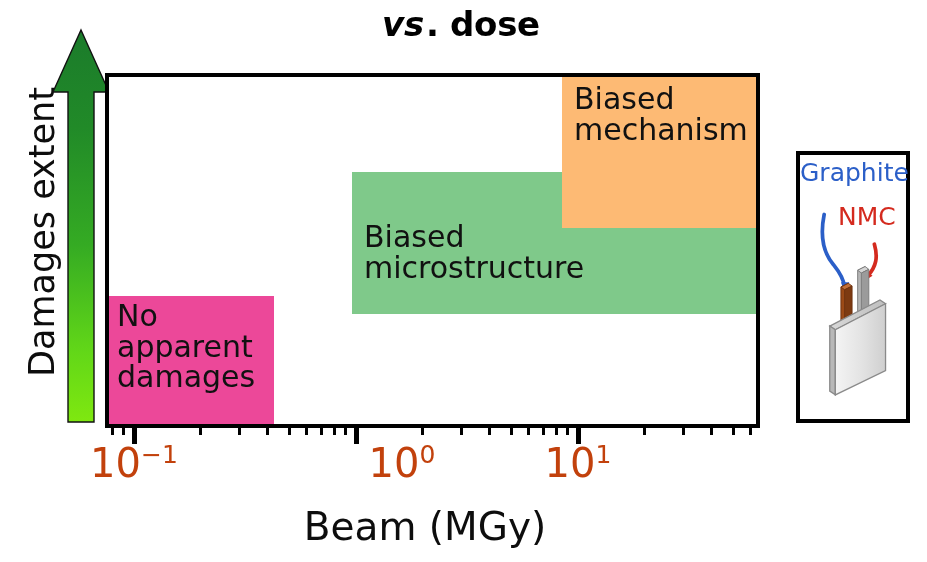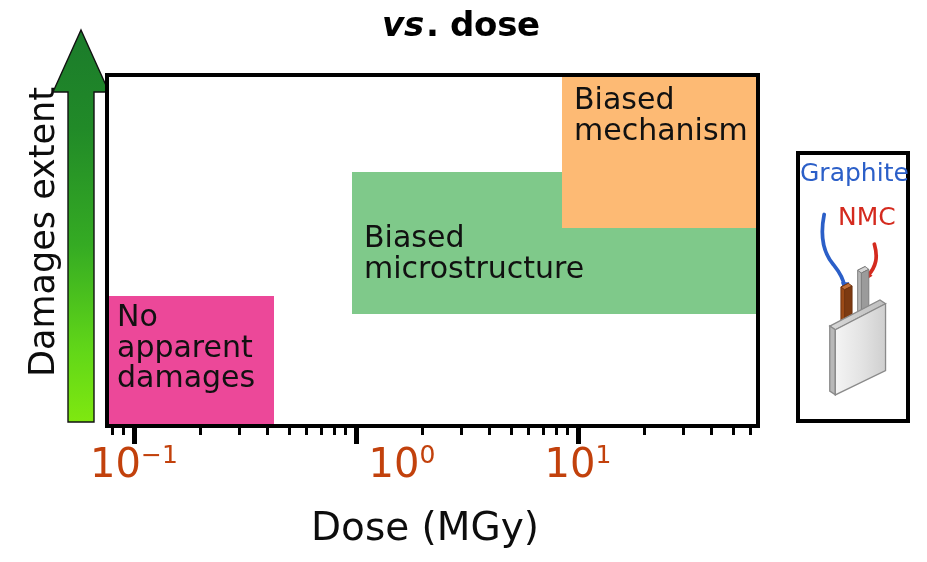--- a/index.html
+++ b/index.html
@@ -152,21 +152,21 @@
       <div class="tick minor" style="left: 626.671px;"></div>
       <div class="tick minor" style="left: 644.25px;"></div>
     </div>
 
   <div class="xlabs" id="xlabs">
       <div class="xlab" style="left: 134px;"><span>10</span><sup>−1</sup></div>
       <div class="xlab" style="left: 356px; margin-left: 46px;"><span>10</span><sup>0</sup></div>
       <div class="xlab" style="left: 578px;"><span>10</span><sup>1</sup></div>
     </div>
 
-  <div class="xlabel">Dose (MGy)</div>
+  <div class="xlabel">Beam (MGy)</div>
 
   <div class="inset">
 
     <div class="inset-box">
       <svg viewBox="0 0 114 272" xmlns="http://www.w3.org/2000/svg">
         <defs>
           <linearGradient id="face" x1="0" y1="0" x2="1" y2="0">
             <stop offset="0" stop-color="#f4f4f4"></stop>
             <stop offset="0.55" stop-color="#e2e2e2"></stop>
             <stop offset="1" stop-color="#cfcfcf"></stop>

